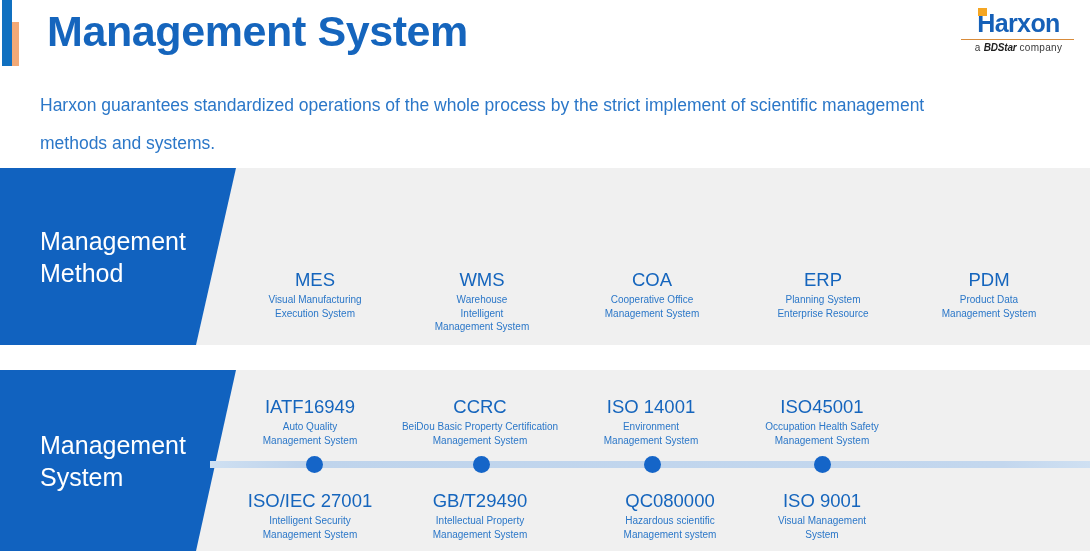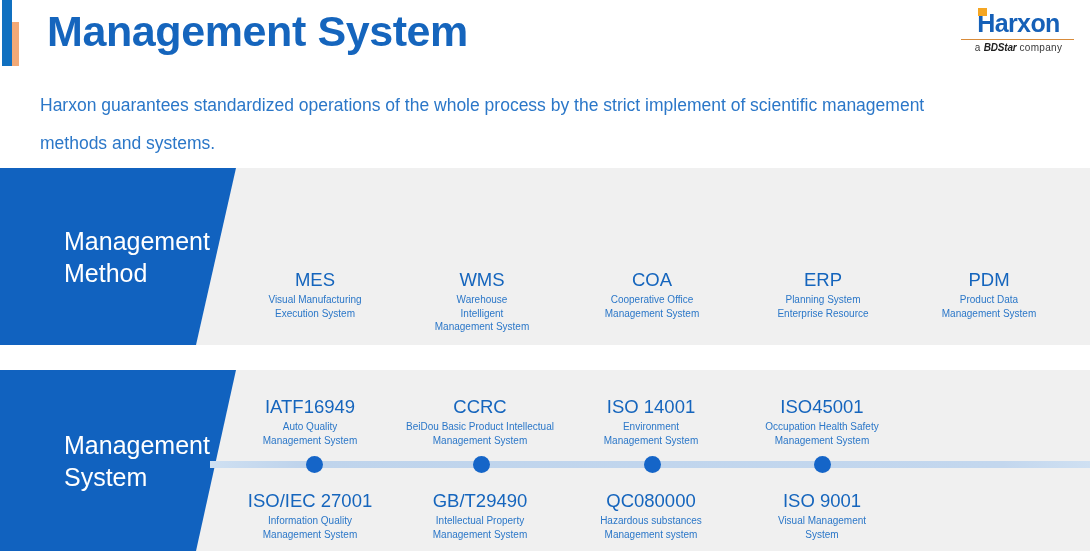--- a/index.html
+++ b/index.html
@@ -55,21 +55,21 @@
   
   .band { position: absolute; left: 0; width: 1090px; background: #f0f0f0; }
   .band1 { top: 168px; height: 177px; }
   .band2 { top: 370px; height: 181px; }
 
   .band-label {
     position: absolute; top: 0; left: 0; height: 100%;
     color: #ffffff; background: #1162bf;
     font-size: 25px; line-height: 32px;
     display: flex; align-items: center;
-    padding-left: 64px;
+    padding-left: 40px;
     width: 236px;
   }
   .band1 .band-label { clip-path: polygon(0 0, 236px 0, 196px 100%, 0 100%); }
   .band2 .band-label { clip-path: polygon(0 0, 236px 0, 196px 100%, 0 100%); }
   .band-label span { display: block; }
 
   
   .tl-line {
     position: absolute; height: 7px;
     background: linear-gradient(to right, #cfe0f2 0%, #bfd4ec 10%, #c3d7ee 90%, #cfe0f2 100%);
@@ -192,21 +192,21 @@
       <div class="tl-title">IATF16949</div>
       <div class="tl-desc">
         <div>Auto Quality</div>
         <div>Management System</div>
       </div>
     </div>
 
     <div class="tl-item" style="left:380px; top:25px; width:200px;">
       <div class="tl-title">CCRC</div>
       <div class="tl-desc">
-        <div>BeiDou Basic Product Intellectual</div>
+        <div>BeiDou Basic Property Certification</div>
         <div>Management System</div>
       </div>
     </div>
 
     <div class="tl-item" style="left:551px; top:25px; width:200px;">
       <div class="tl-title">ISO 14001</div>
       <div class="tl-desc">
         <div>Environment</div>
         <div>Management System</div>
       </div>
@@ -216,37 +216,37 @@
       <div class="tl-title">ISO45001</div>
       <div class="tl-desc">
         <div>Occupation Health Safety</div>
         <div>Management System</div>
       </div>
     </div>
 
     <div class="tl-item" style="left:210px; top:119px; width:200px;">
       <div class="tl-title">ISO/IEC 27001</div>
       <div class="tl-desc">
-        <div>Information Quality</div>
+        <div>Intelligent Security</div>
         <div>Management System</div>
       </div>
     </div>
 
     <div class="tl-item" style="left:380px; top:119px; width:200px;">
       <div class="tl-title">GB/T29490</div>
       <div class="tl-desc">
         <div>Intellectual Property</div>
         <div>Management System</div>
       </div>
     </div>
 
-    <div class="tl-item" style="left:551px; top:119px; width:200px;">
+    <div class="tl-item" style="left:570px; top:119px; width:200px;">
       <div class="tl-title">QC080000</div>
       <div class="tl-desc">
-        <div>Hazardous substances</div>
+        <div>Hazardous scientific</div>
         <div>Management system</div>
       </div>
     </div>
 
     <div class="tl-item" style="left:722px; top:119px; width:200px;">
       <div class="tl-title">ISO 9001</div>
       <div class="tl-desc">
         <div>Visual Management</div>
         <div>System</div>
       </div>

